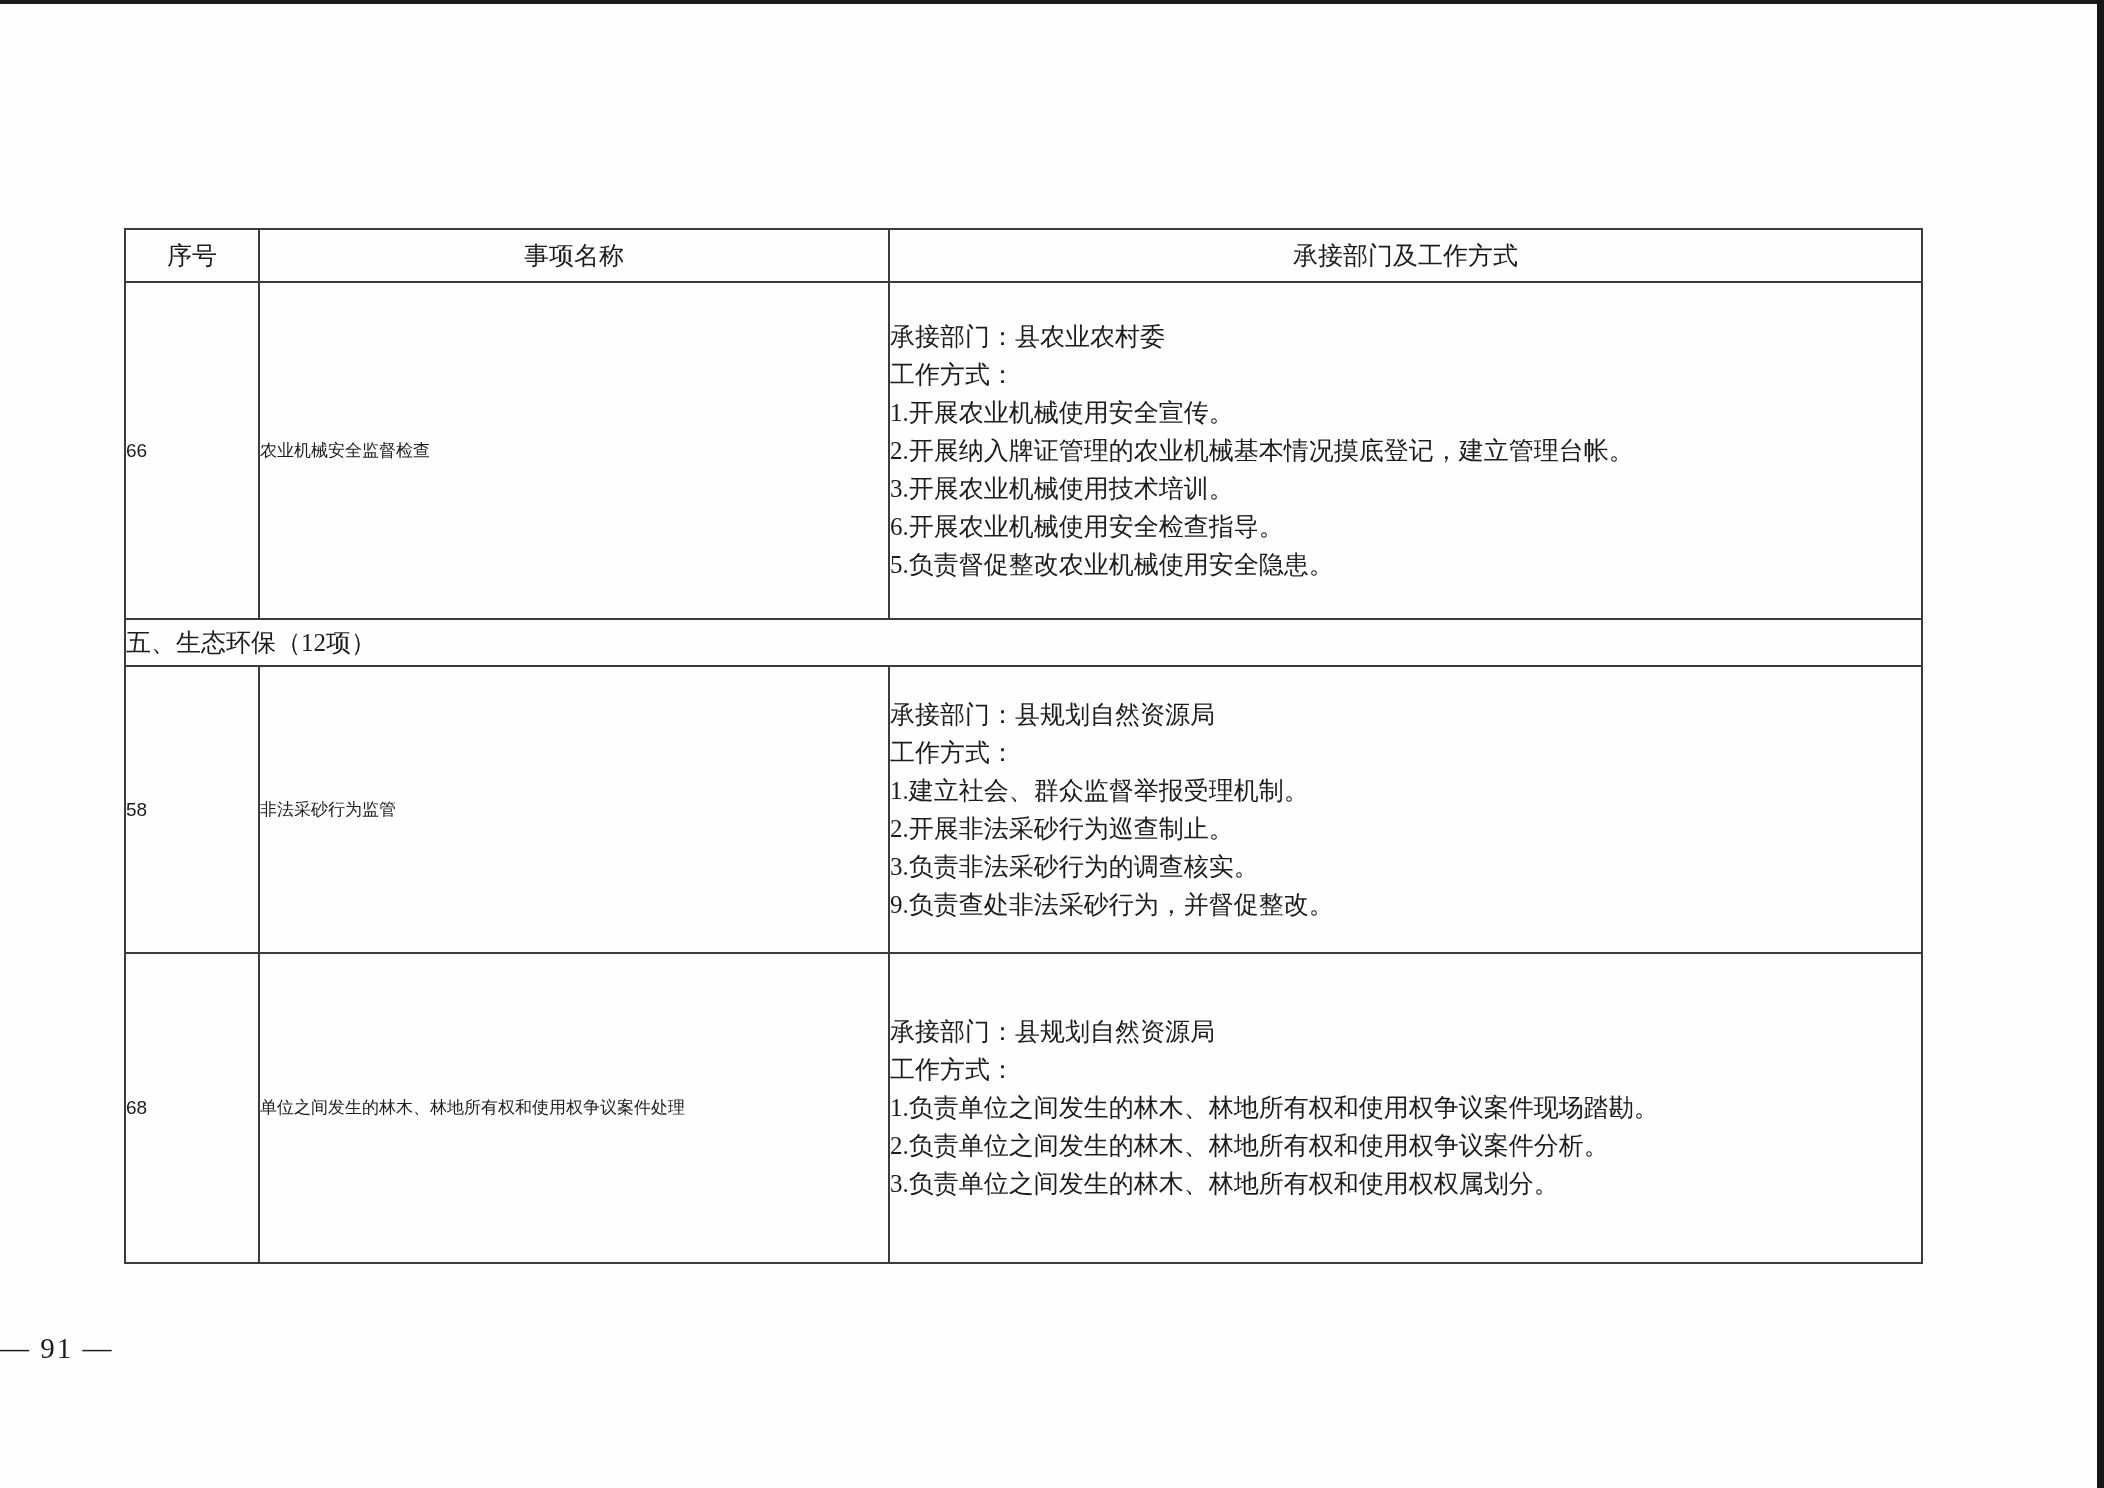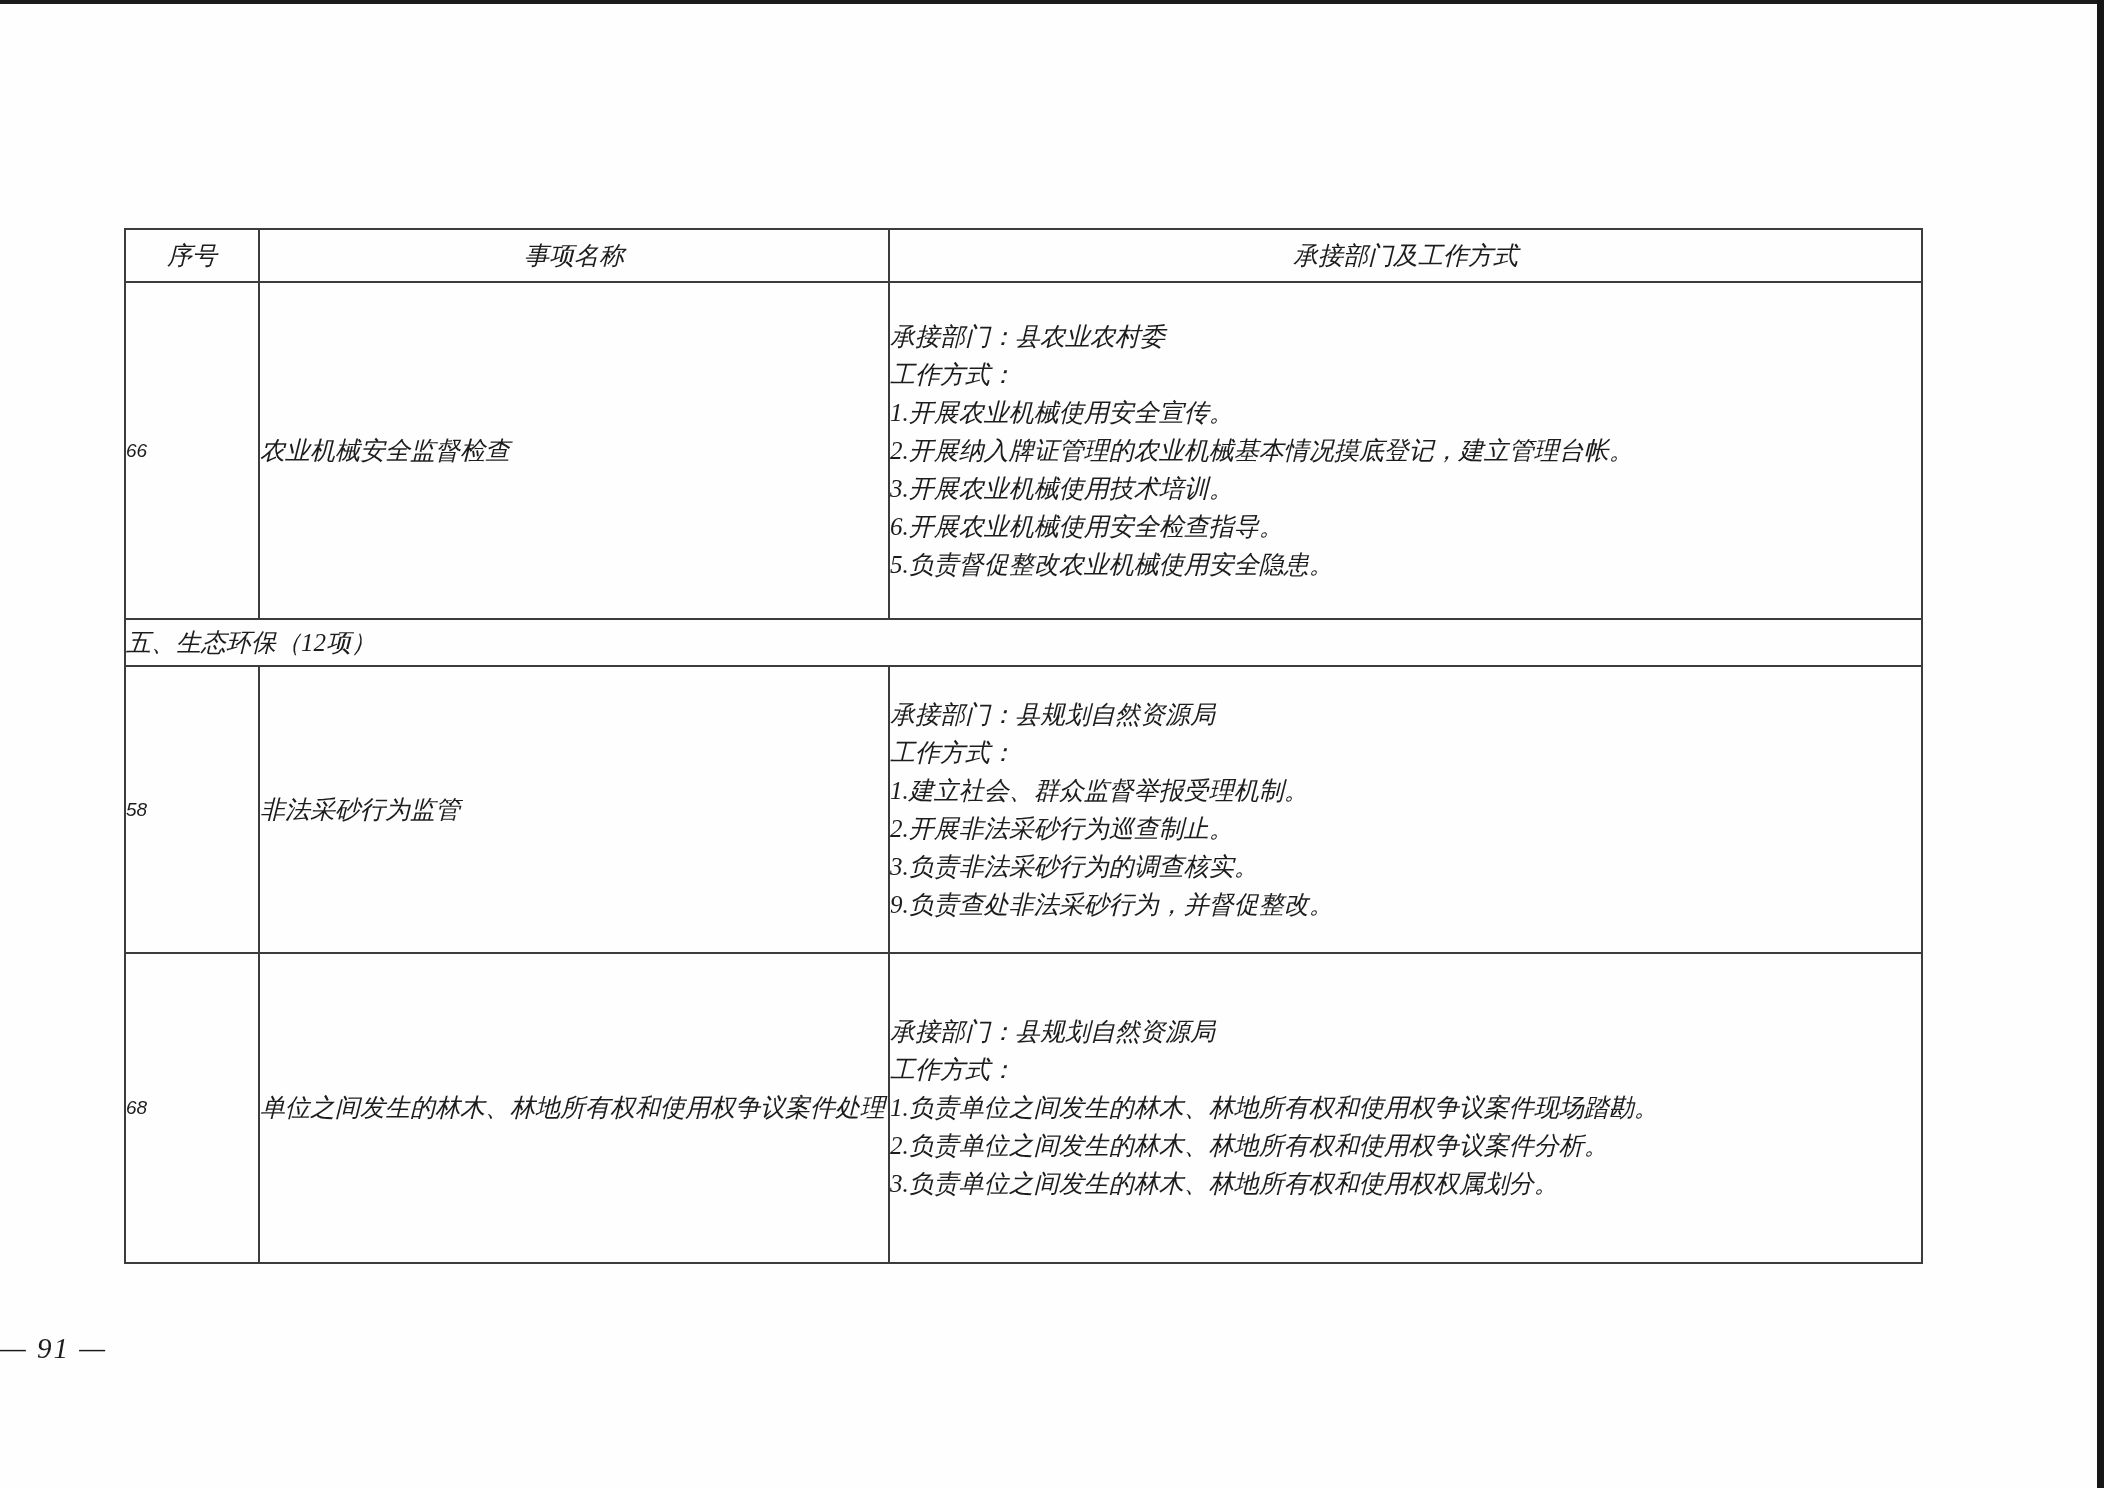--- a/index.html
+++ b/index.html
@@ -10,21 +10,20 @@
     height: 1488px;
     overflow: hidden;
     font-family: "Liberation Serif", "DejaVu Serif", serif;
     color: #1c1c1c;
   }
   .page {
     position: relative;
     width: 2104px;
     height: 1488px;
     background: #fefefe;
-    font-style: italic;
   }
   .scan-edge-top {
     position: absolute;
     top: 0; left: 0;
     width: 100%; height: 4px;
     background: #1b1b1b;
   }
   .scan-edge-right {
     position: absolute;
     top: 0; right: 0;
@@ -54,21 +53,21 @@
   .r-66 { height: 337px; }
   .r-section { height: 47px; }
   .r-67 { height: 287px; }
   .r-68 { height: 310px; }
   td.no-cell {
     text-align: left;
     font-size: 19px;
     font-family: "Liberation Sans", "DejaVu Sans", sans-serif;
   }
   td.name-cell {
-    font-size: 25px;
+    font-size: 17px;
     padding-left: 12px;
     padding-right: 8px;
     line-height: 40px;
   }
   td.detail-cell {
     padding-left: 12px;
     padding-right: 8px;
   }
   .detail-line {
     font-size: 25px;

